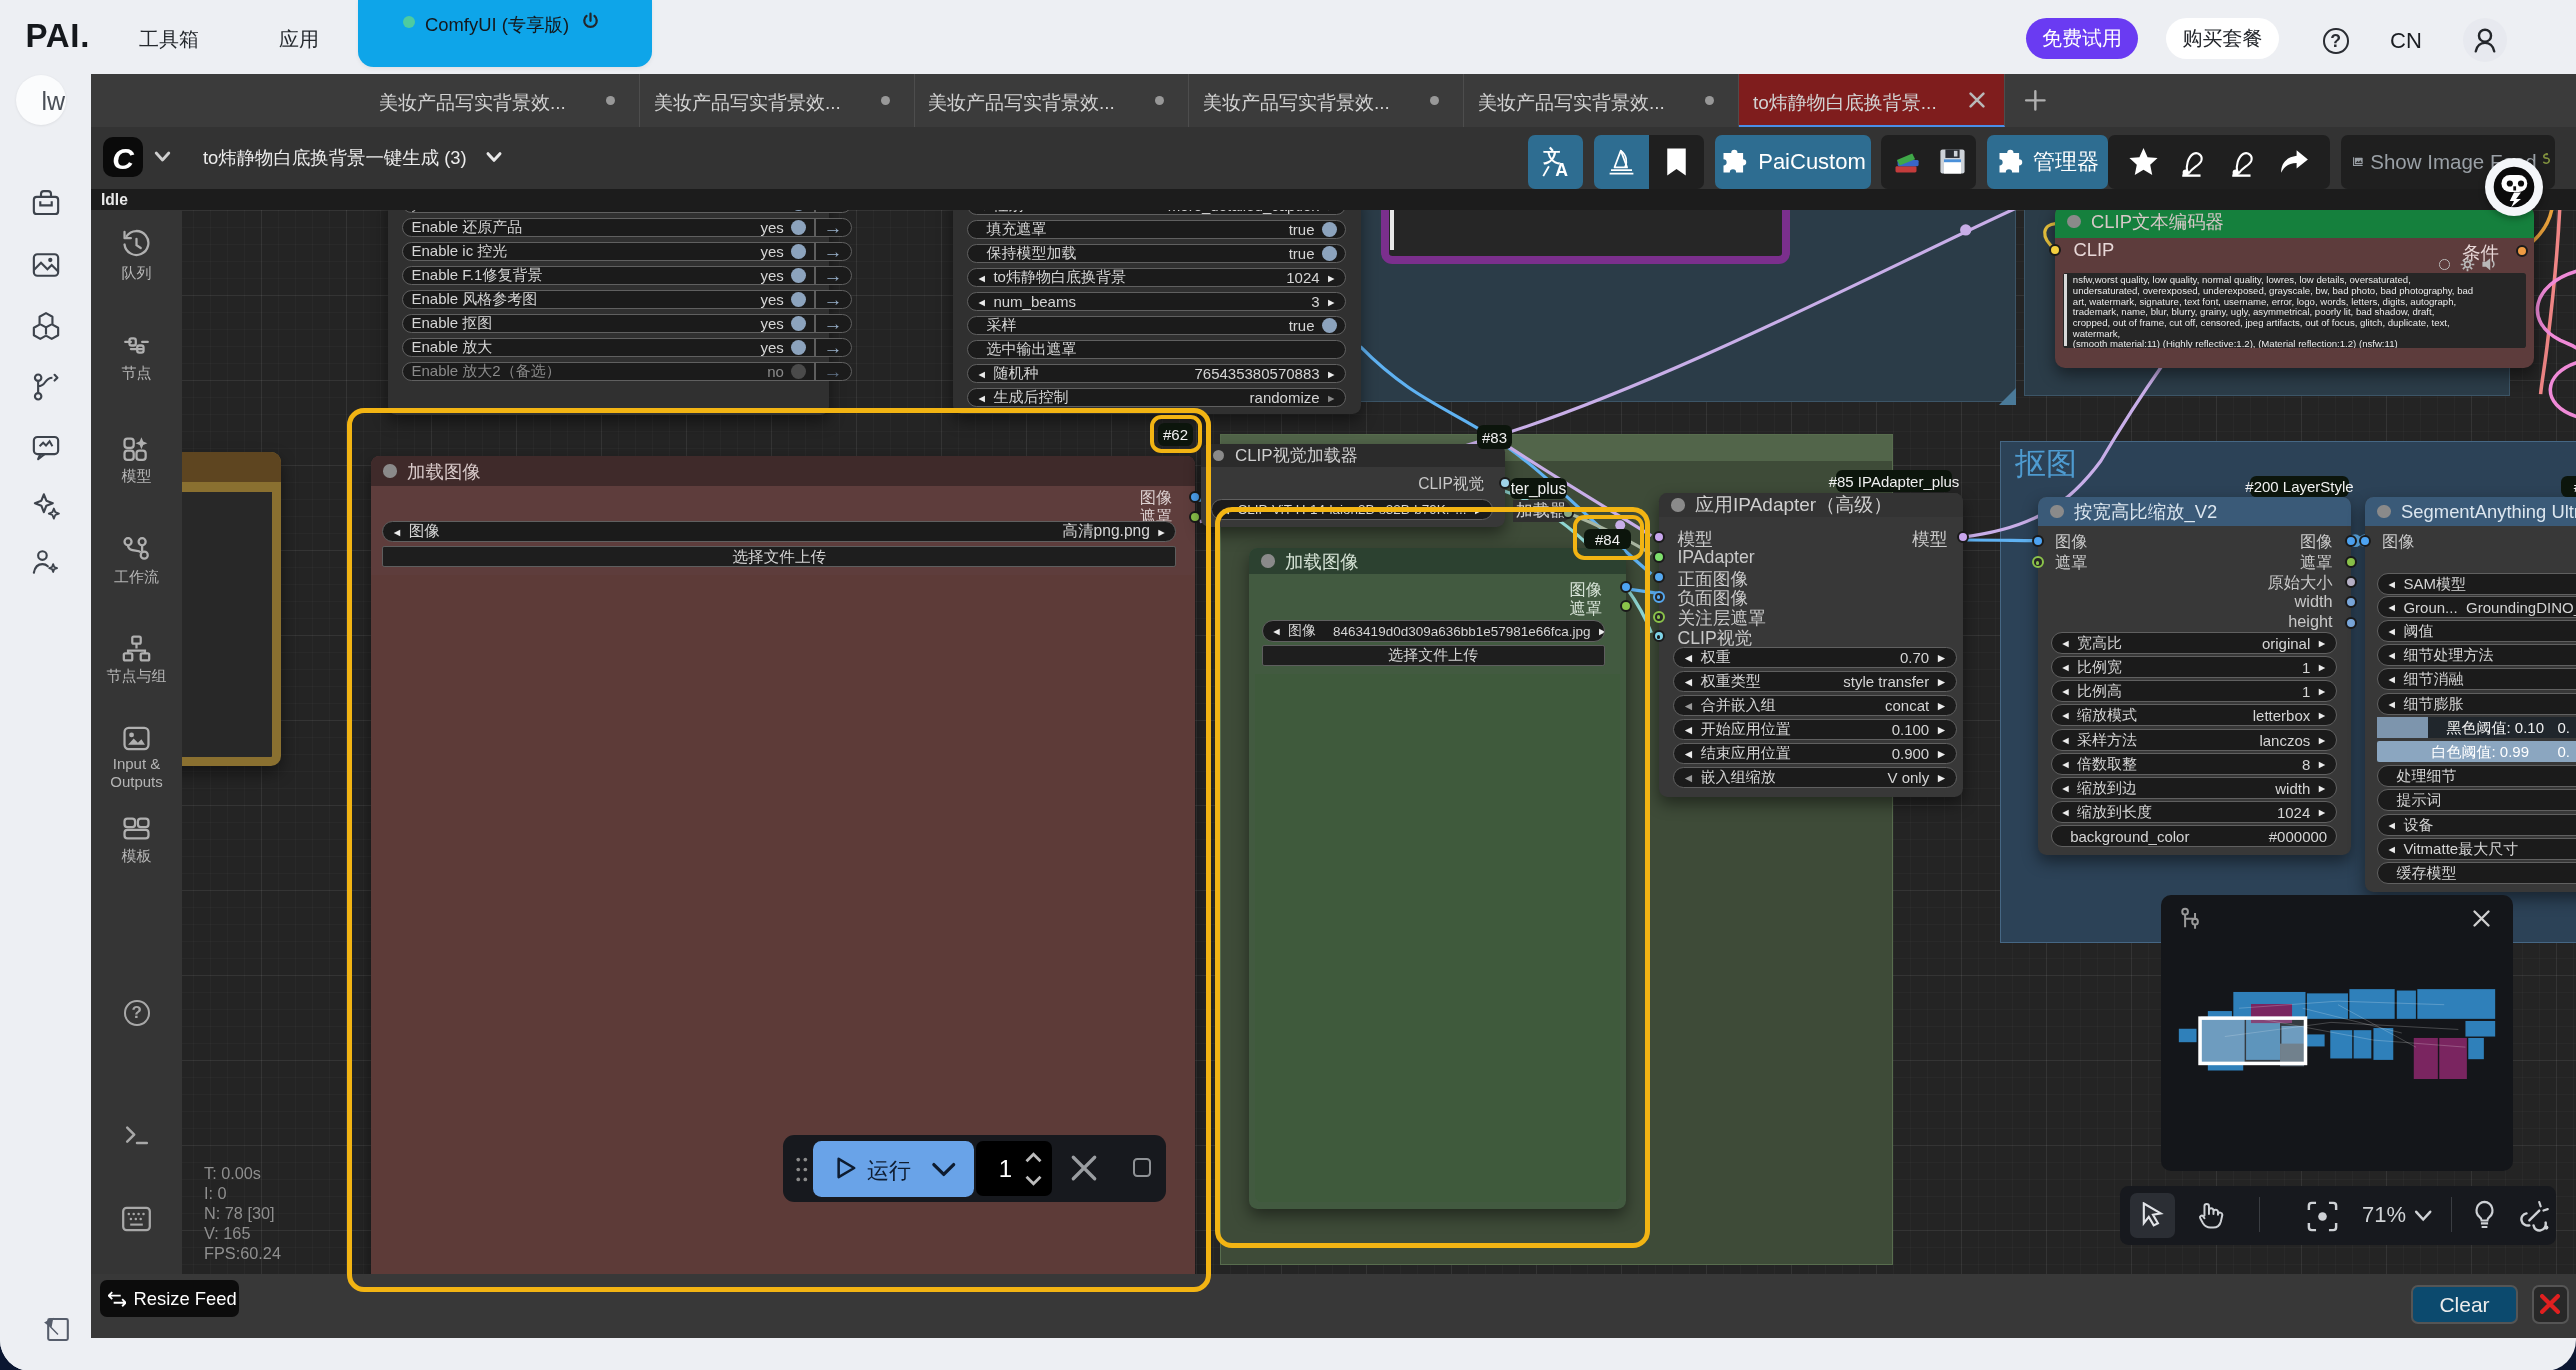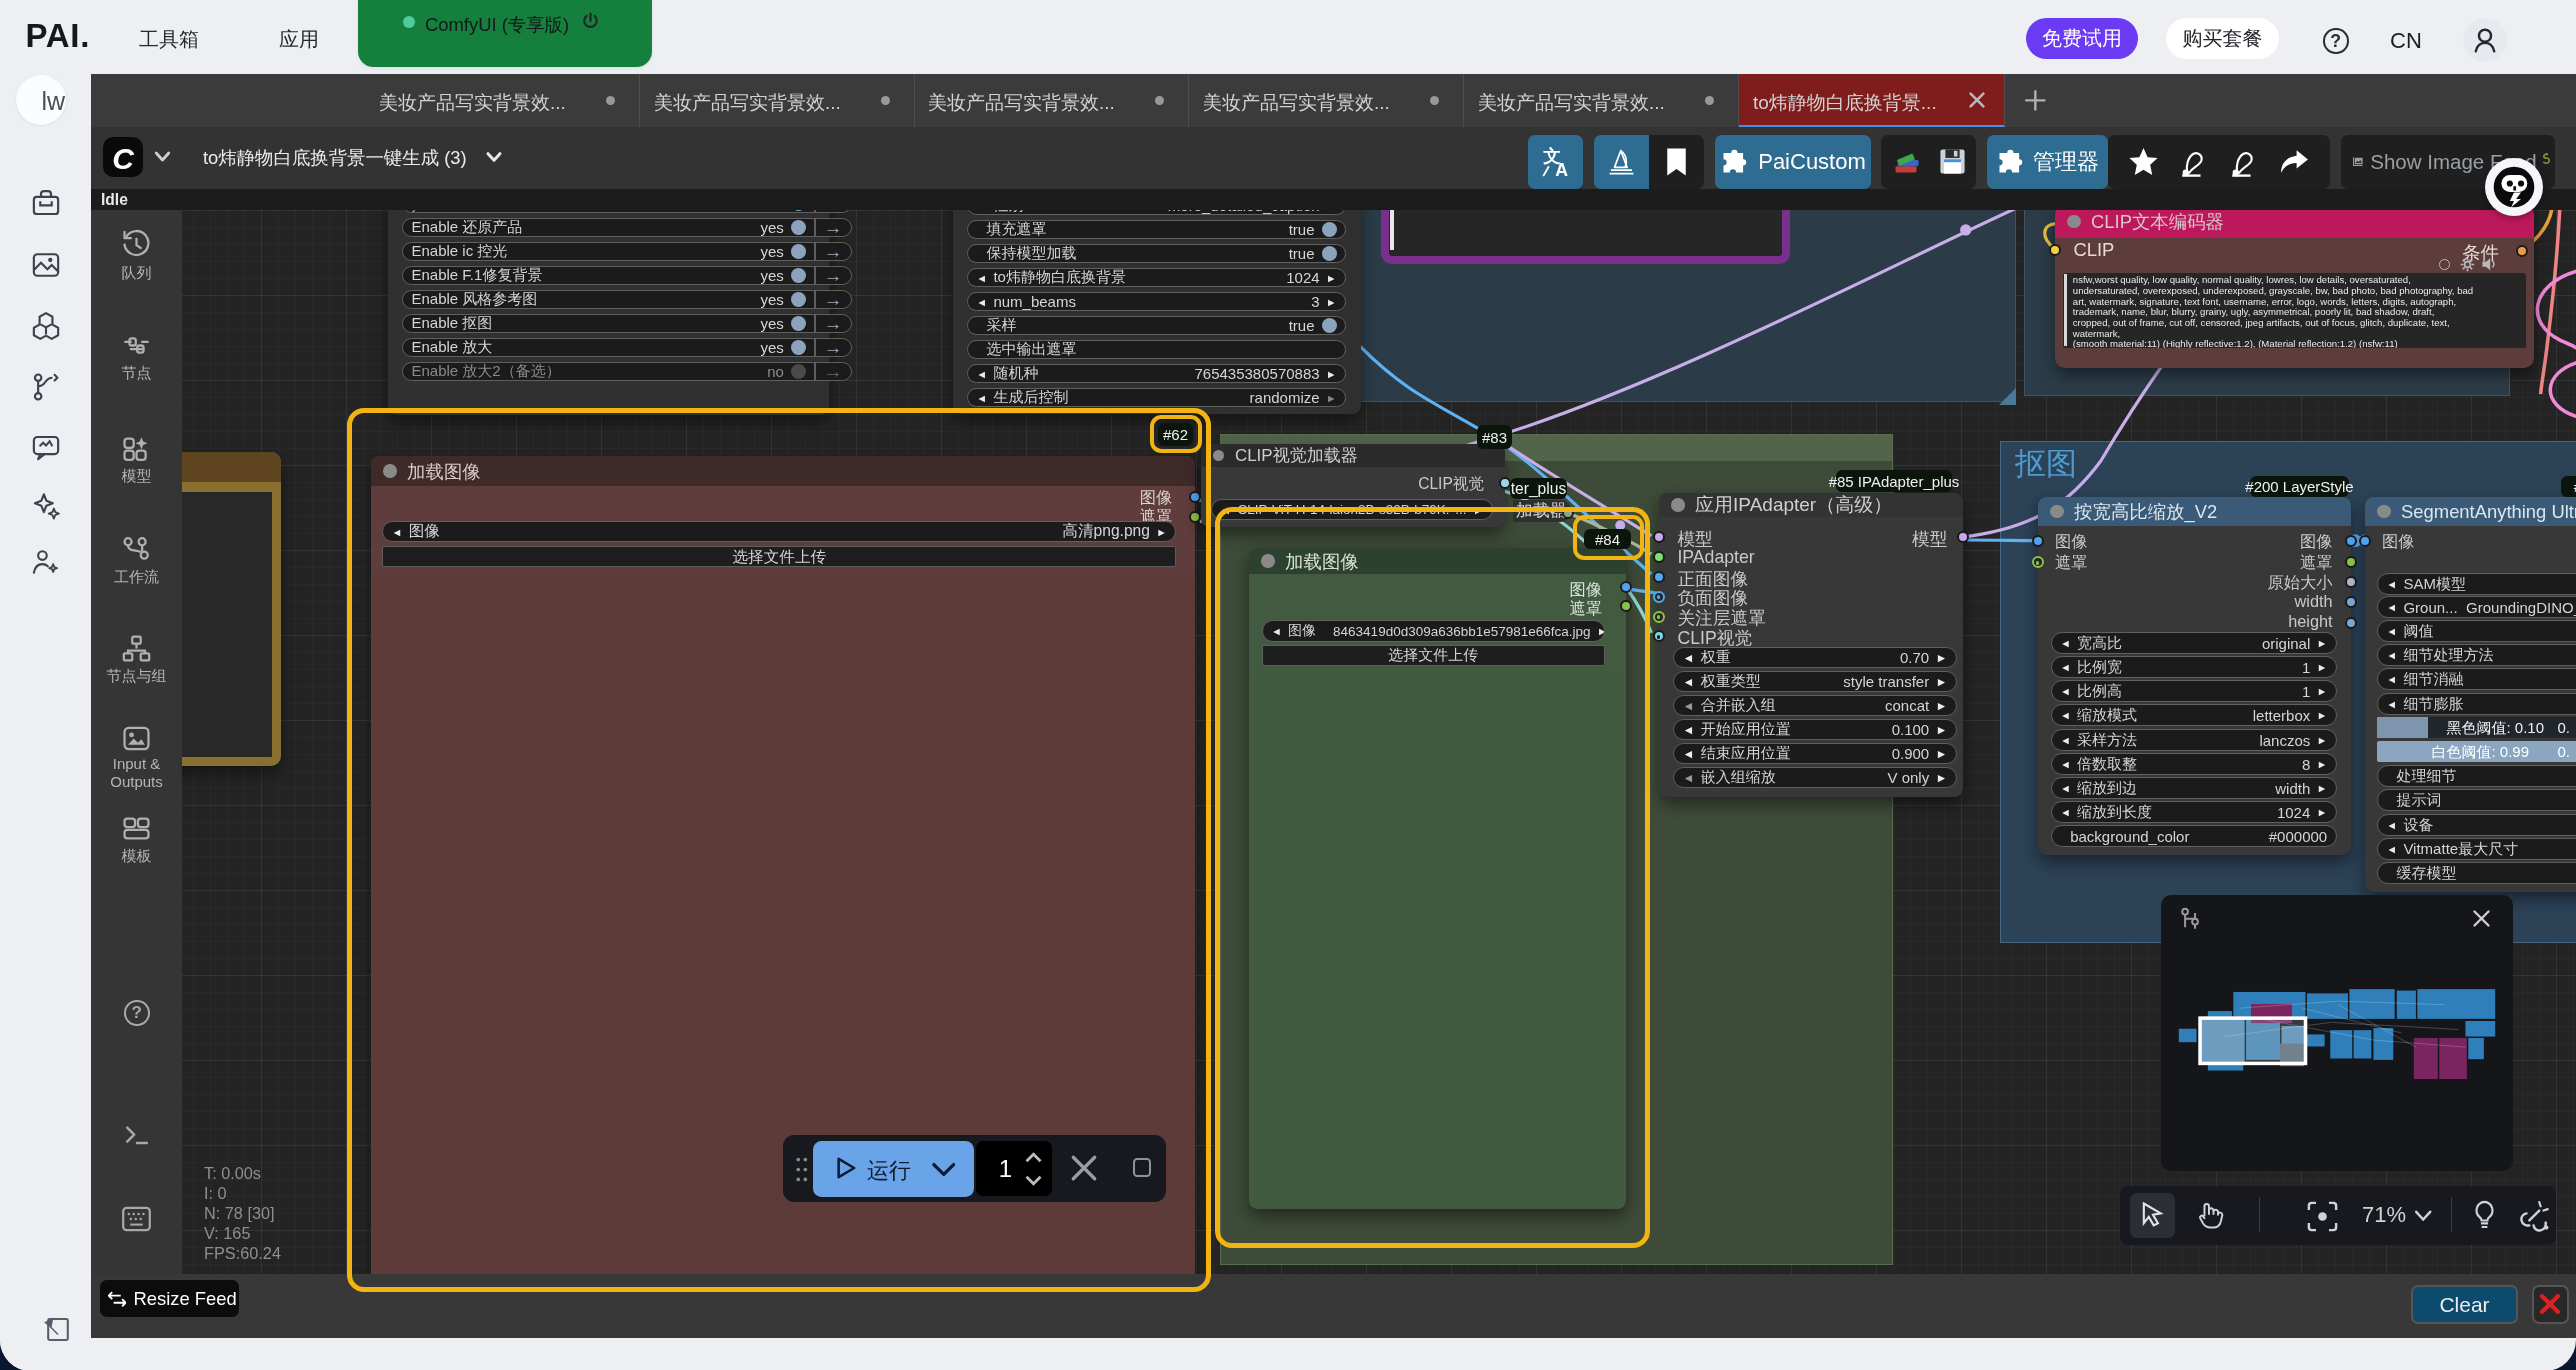--- a/index.html
+++ b/index.html
@@ -2,21 +2,21 @@
 <html style="font-size:11.3px"><head>
 <meta charset="utf-8">
 <style>
 *{margin:0;padding:0;box-sizing:border-box}
 html,body{width:2576px;height:1371px;background:#0b1631;font-family:"Liberation Sans",sans-serif;overflow:hidden}
 .abs{position:absolute}
 #card{position:absolute;left:0;top:0;width:2576px;height:1371px;background:#edeff3;border-radius:0 0 31px 31px;overflow:hidden}
 
 #hdr{position:absolute;left:0;top:0;width:2576px;height:74px;background:#edeff3}
 .hmenu{position:absolute;top:25.5px;font-size:20px;color:#25292e}
-#whitetab{position:absolute;left:358px;top:0;width:294px;height:67px;background:#15803d;border-radius:0 0 15.6px 15.6px;box-shadow:0 1.4px 4.2px rgba(0,0,0,.06)}
+#whitetab{position:absolute;left:358px;top:0;width:294px;height:67px;background:#0ea5e9;border-radius:0 0 15.6px 15.6px;box-shadow:0 1.4px 4.2px rgba(0,0,0,.06)}
 .pillbtn{position:absolute;top:18.4px;height:41px;border-radius:20.5px;display:flex;align-items:center;justify-content:center;font-size:20px}
 
 #tabs{position:absolute;left:91px;top:74px;width:2485px;height:53px;background:#3b3b3b}
 .tab{position:absolute;top:0;height:53px;border-right:1.4px solid #4d4d4d}
 .tab .tt{position:absolute;left:14px;top:15.6px;font-size:19px;color:#d2d2d2;white-space:nowrap;overflow:hidden}
 .tab .td{position:absolute;top:22px;width:9.2px;height:9.2px;border-radius:50%;background:#989898}
 
 #trow{position:absolute;left:91px;top:127px;width:2485px;height:62px;background:#333333}
 .tbtn{position:absolute;top:7.8px;height:54px;border-radius:7px;display:flex;align-items:center;justify-content:center;color:#fff}
 .blue{background:#2e6d91}
@@ -476,21 +476,21 @@
       <div class="pill" style="left:14px;top:274px;width:284px;height:21px">
           <span class="la" style="font-size:12px;color:#9a9a9a">◄</span>
           <span>嵌入组缩放</span>
           <span class="sp"></span>
           <span>V only</span>
           <span class="ra" style="font-size:12px">►</span>
         </div>
     </div>
 
     <div class="node" style="left:1964px;top:-5px;width:479px;height:163px;background:#5d3c3c;border-radius:10px">
-      <div class="nh" style="height:33px;background:#be185d;color:#d8c8c8;border-radius:10px 10px 0 0">CLIP文本编码器<div class="dot" style="order:-1"></div></div>
+      <div class="nh" style="height:33px;background:#15803d;color:#d8c8c8;border-radius:10px 10px 0 0">CLIP文本编码器<div class="dot" style="order:-1"></div></div>
       <div class="port" style="left:-6.4px;top:39px;background:#f3cf3f"></div>
       <div class="plab" style="left:18.4px;top:34px;font-size:18.4px;color:#e8d8d8">CLIP</div>
       <div class="plab" style="right:35px;top:35px;font-size:18.4px;color:#e8d8d8">条件</div>
       <div class="port" style="right:5.7px;top:40px;background:#ef9b43"></div>
       <div class="abs" style="right:84px;top:54px;width:10.6px;height:10.6px;border-radius:50%;border:1.8px solid #b8b8b8"></div>
       <svg class="abs" style="right:59px;top:52px" width="15" height="15" viewBox="0 0 21 21">
           <circle cx="10.5" cy="10.5" r="4" fill="none" stroke="#b8b8b8" stroke-width="2.4"></circle>
           <path d="M10.5 1v4M10.5 16v4M1 10.5h4M16 10.5h4M4 4l2.8 2.8M14.2 14.2L17 17M17 4l-2.8 2.8M6.8 14.2L4 17" stroke="#b8b8b8" stroke-width="2.4"></path>
         </svg>
       <svg class="abs" style="right:37px;top:51px" width="16.3" height="16.3" viewBox="0 0 23 23">

